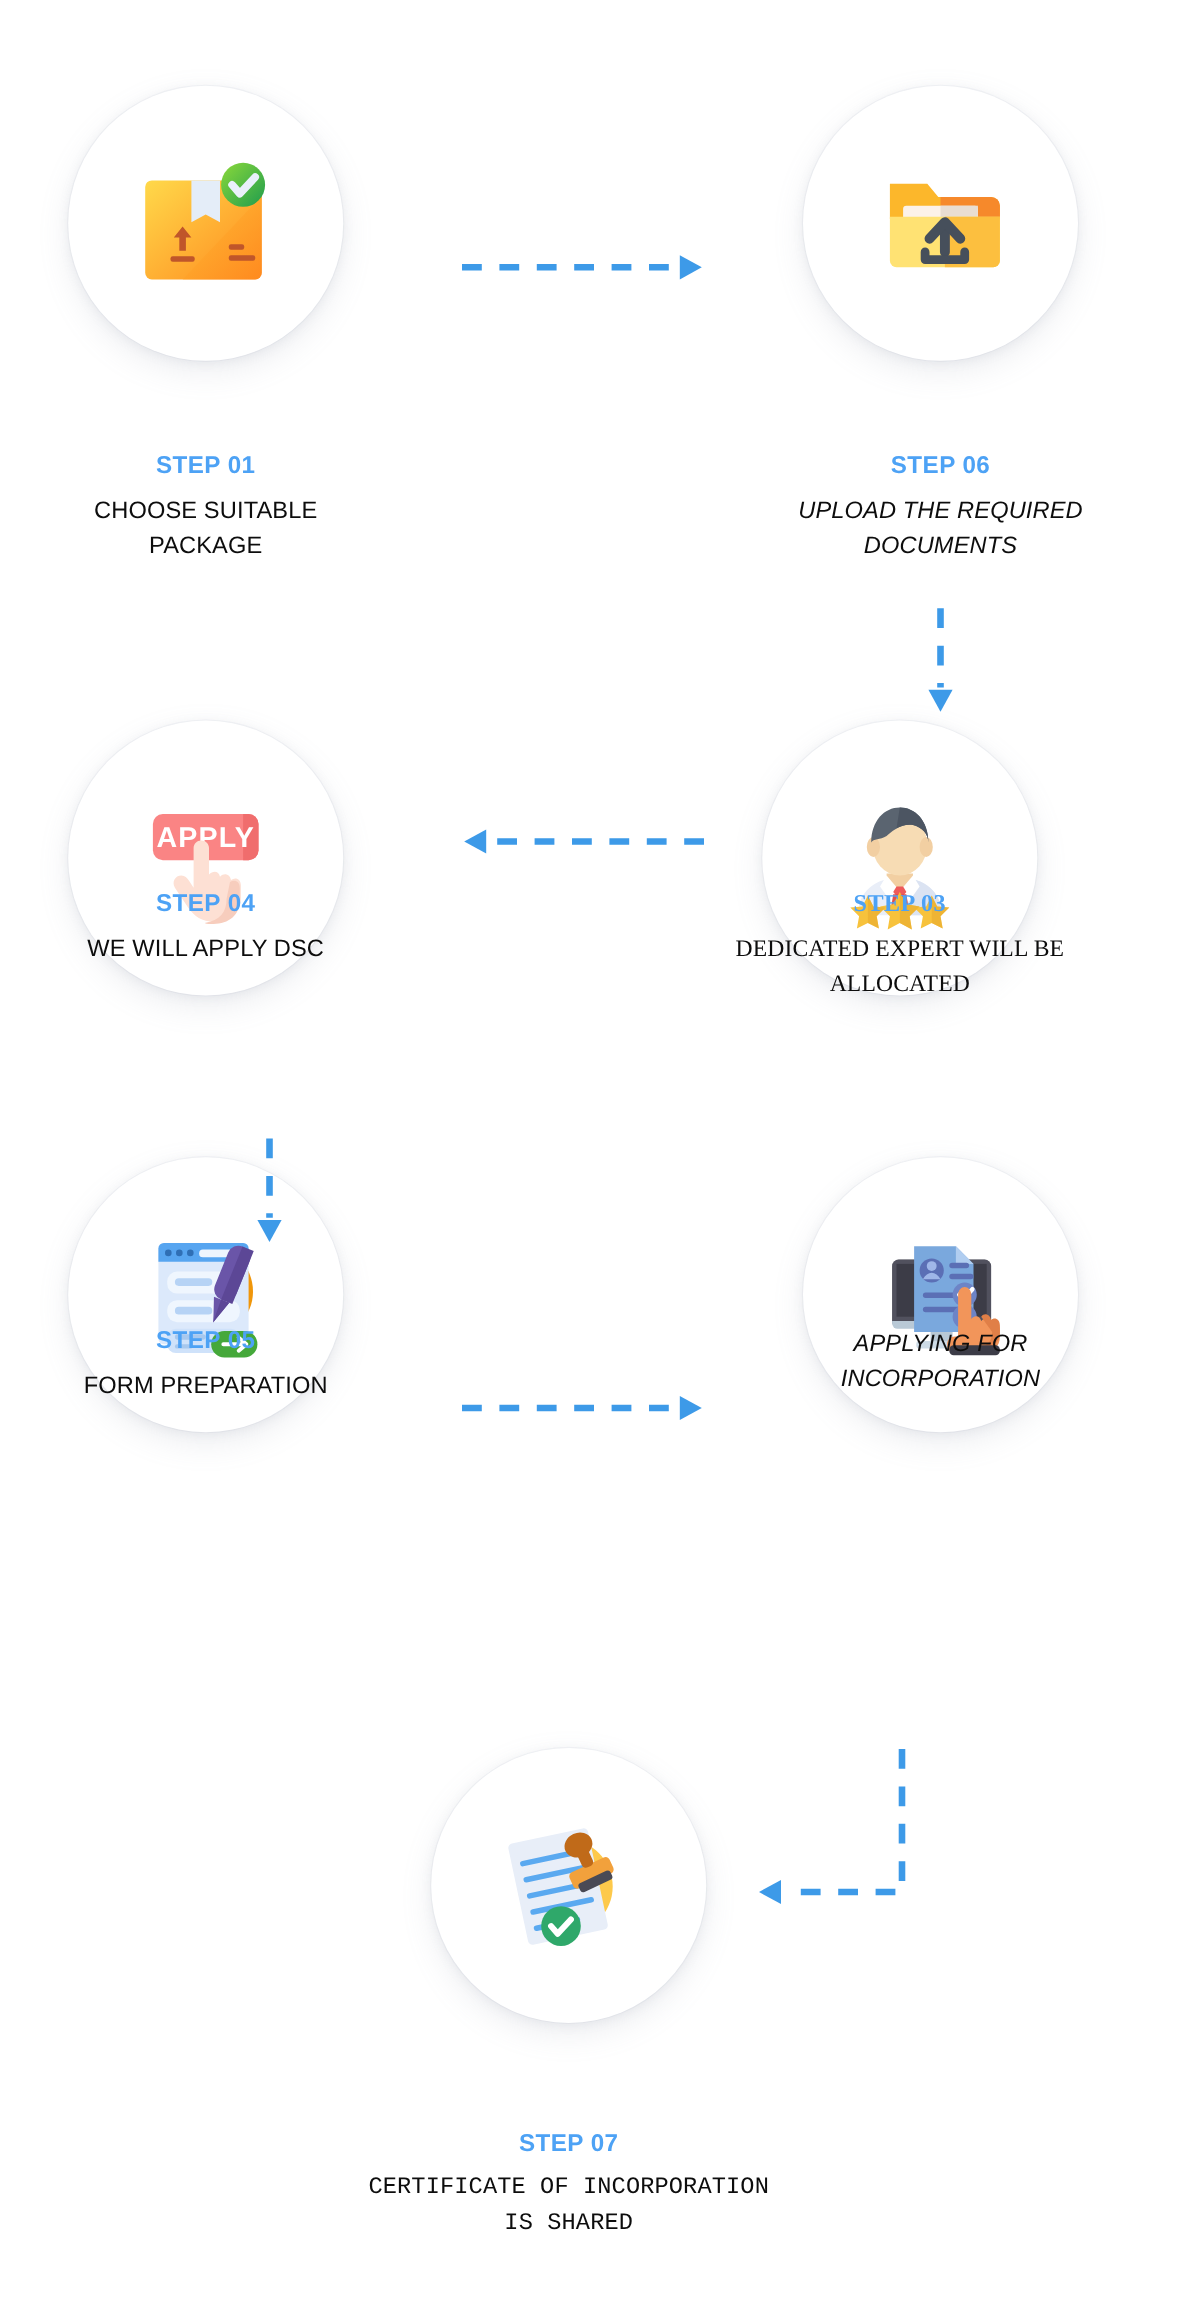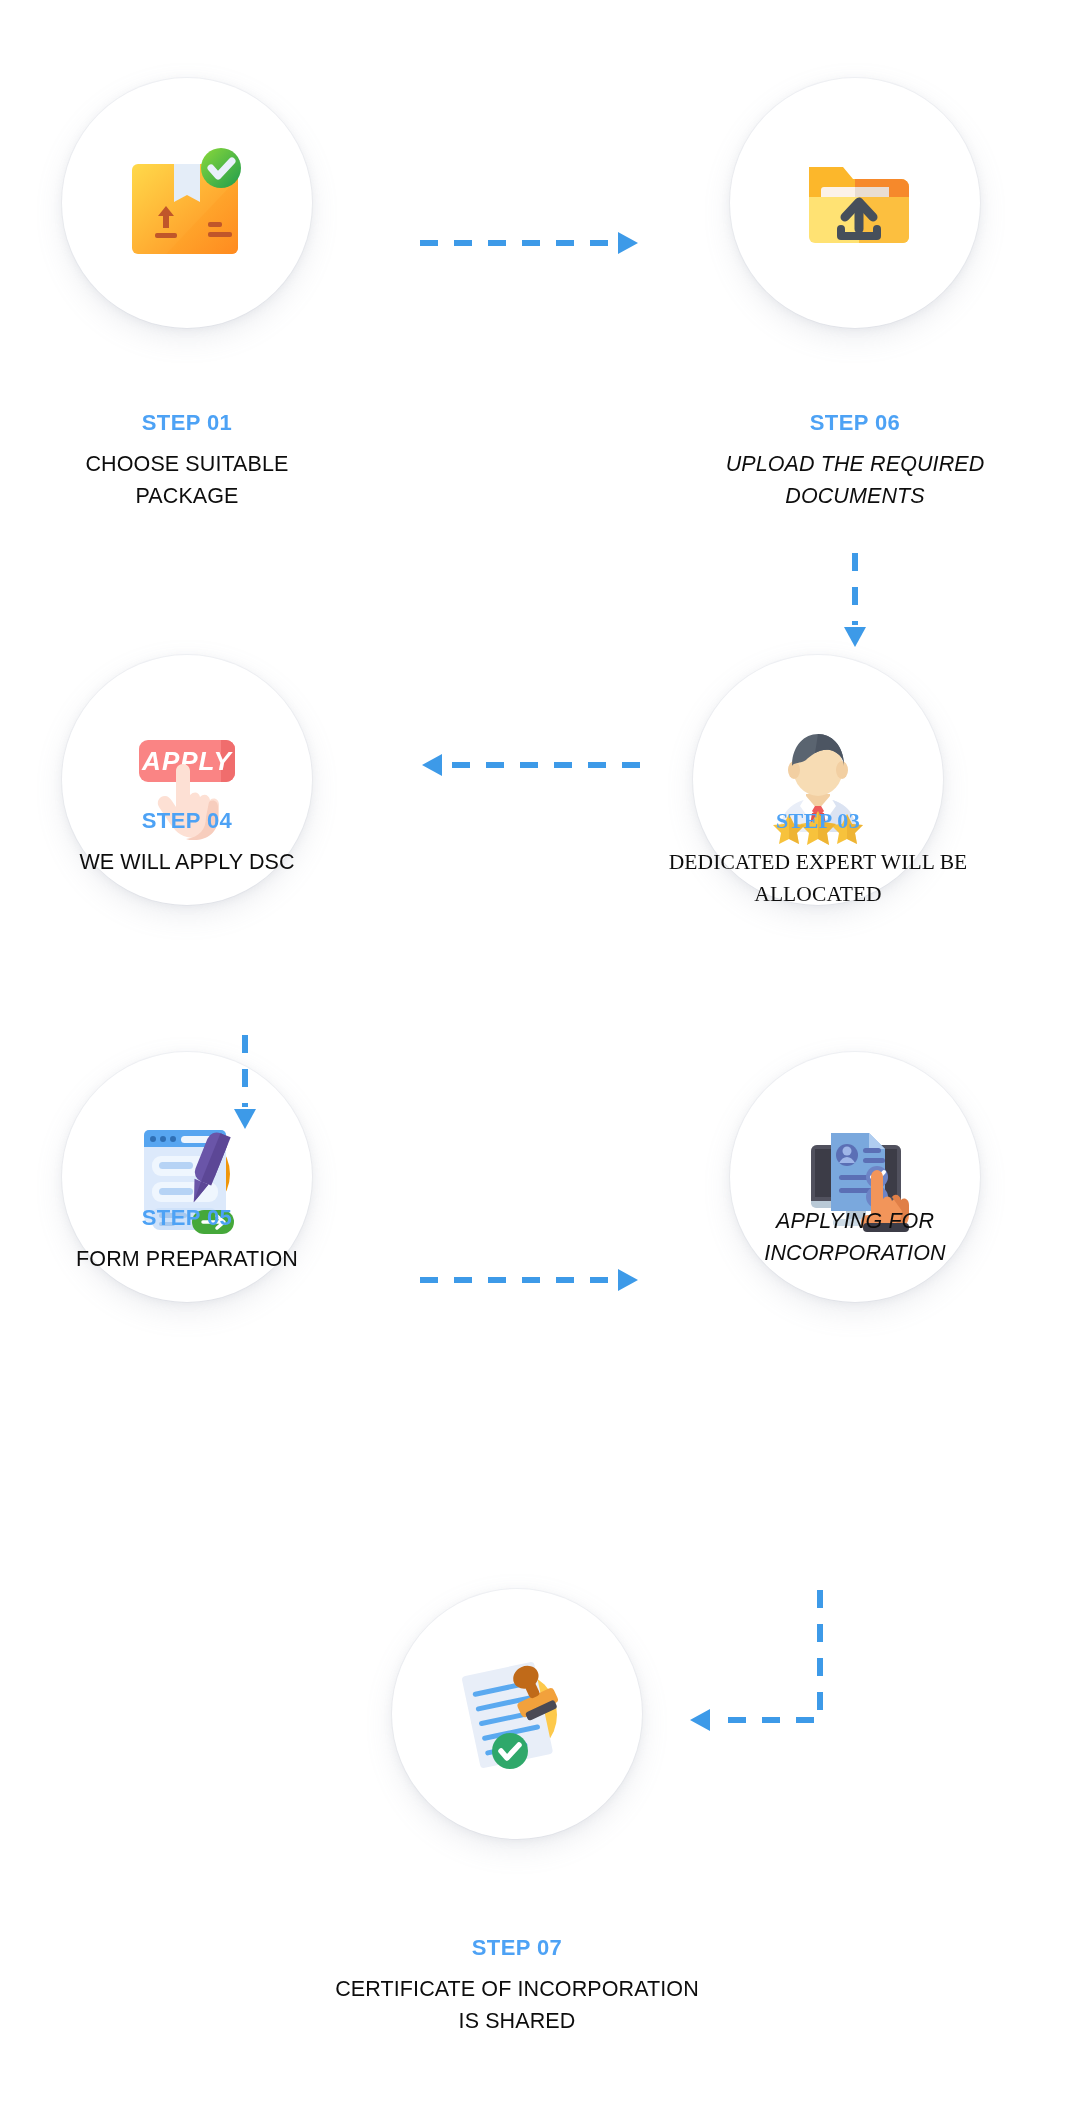--- a/index.html
+++ b/index.html
@@ -5,21 +5,21 @@
   * { margin:0; padding:0; box-sizing:border-box; }
   html,body {
     width:1080px; height:2108px;
     background:#ffffff;
     font-family:"Liberation Sans", sans-serif;
     overflow:hidden;
   }
   #stage { position:relative; width:1080px; height:1856px; background:#fff; }
 
   
-  .node { position:absolute; width:250px; height:250px;font-style:italic; }
+  .node { position:absolute; width:250px; height:250px; }
   .circle {
     position:absolute; inset:0;
     border-radius:50%;
     background:#ffffff;
     box-shadow: 0 10px 28px rgba(140,150,165,.16),
                 0 2px 10px rgba(140,150,165,.12),
                 0 0 0 1px rgba(245,246,248,.9);
   }
   .art { position:absolute; inset:0; display:flex; align-items:center; justify-content:center; }
   .art svg { display:block; }
@@ -240,21 +240,21 @@
           <rect x="81" y="30" width="11" height="20" rx="4" fill="#c06a19"></rect>
           <ellipse cx="86" cy="28" rx="13" ry="11" fill="#c06a19"></ellipse>
         </g>
         <circle cx="60" cy="104" r="18" fill="#2fa86a"></circle>
         <path d="M51 104 l6 7 l12 -13" fill="none" stroke="#fff" stroke-width="5.5" stroke-linecap="round" stroke-linejoin="round"></path>
       </svg>
     </div>
   </div>
   <div class="cap" style="left:307px; top:1935px;">
     <div class="step">STEP 07</div>
-    <div class="desc" style="padding:0 18px;">CERTIFICATE OF INCORPORATION IS SHARED</div>
+    <div class="desc" style="padding:0 18px;font-family:Liberation Mono, monospace;">CERTIFICATE OF INCORPORATION IS SHARED</div>
   </div>
 
   <div class="conn" style="left:420px; top:228px;">
     <svg width="220" height="30" viewBox="0 0 220 30">
       <path d="M0 15 H195" stroke="#3d9ae8" stroke-width="6" stroke-dasharray="18 16" stroke-linecap="butt"></path>
       <path d="M198 4 l20 11 l-20 11 Z" fill="#3d9ae8"></path>
     </svg>
   </div>
 
   <div class="conn" style="left:840px; top:553px;">

